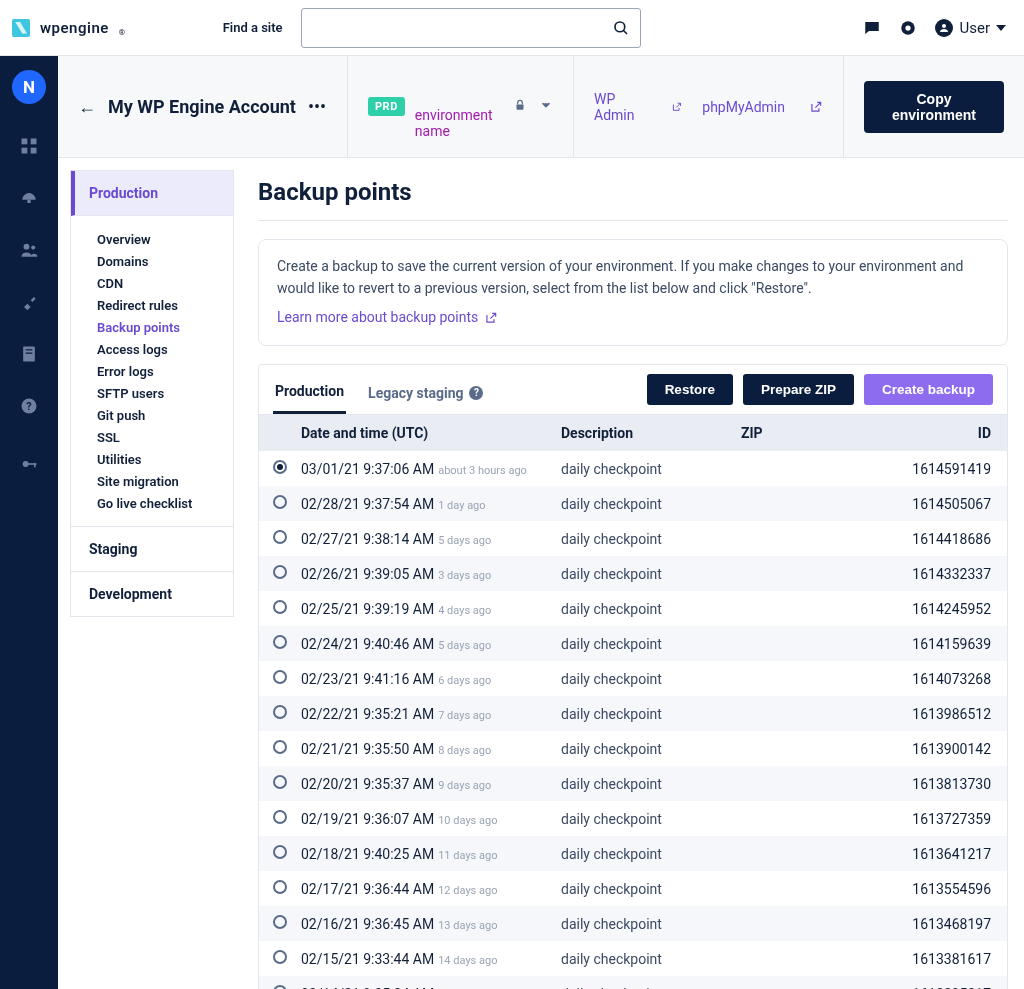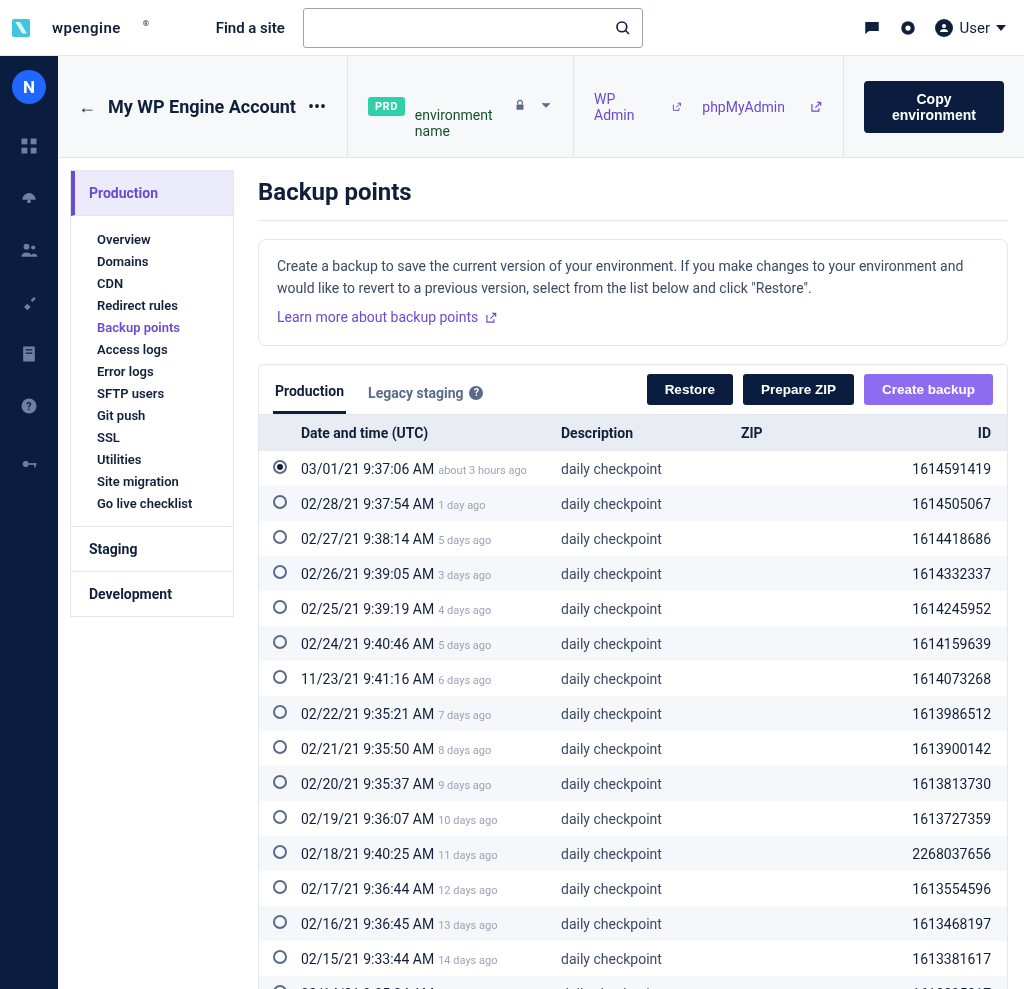--- a/index.html
+++ b/index.html
@@ -16,33 +16,33 @@
   
   .topbar {
     height: 56px;
     display: flex;
     align-items: center;
     padding: 0 18px 0 12px;
     border-bottom: 1px solid #e5e7eb;
     justify-content: space-between;
   }
   .topbar-left { display: flex; align-items: center; gap: 18px; }
-  .logo { display: flex; align-items: flex-start; gap: 22px; font-weight: 600; color: #11203a; font-size: 15px; letter-spacing: 0.5px; }
+  .logo { display: flex; align-items: flex-end; gap: 10px; font-weight: 600; color: #11203a; font-size: 15px; letter-spacing: 0.5px; }
   .logo-mark {
     width: 18px; height: 18px;
     background: #3ec6e0;
     position: relative;
     border-radius: 2px;
   }
   .logo-mark::before {
     content: ""; position: absolute; inset: 3px;
     background: #fff; clip-path: polygon(0 0,40% 0,100% 100%,60% 100%);
     opacity: 0.8;
   }
-  .find-site-label { font-weight: 600; color: #11203a; font-size: 15px; margin-left: 48px;}
+  .find-site-label { font-weight: 600; color: #11203a; font-size: 13px; margin-left: 79px;}
   .search-wrap {
     width: 340px; height: 40px;
     border: 1px solid #9aa4b4; border-radius: 3px;
     display: flex; align-items: center;
   }
   .search-input { flex: 1; border: none; outline: none; padding: 0 10px; font-size: 14px; }
   .topbar-right { display: flex; align-items: center; gap: 18px; }
   .top-icon { width: 18px; height: 18px; color: #11203a; }
   .user-chip { display: flex; align-items: center; gap: 6px; font-size: 15px; color: #11203a; cursor: pointer; }
   .avatar-top { width: 18px; height: 18px; border-radius: 50%; background: #11203a; display:flex;align-items:center;justify-content:center; }
@@ -86,21 +86,21 @@
   .header-cell.title-cell { flex: 0 0 auto; width: 290px; }
   .back-arrow { font-size: 18px; color:#11203a; cursor:pointer; }
   .account-title { font-size: 18px; font-weight: 700; color:#11203a; }
   .ellipsis { font-size: 18px; color:#11203a; cursor:pointer; }
   .env-cell { flex: 0 0 auto; width: 226px; justify-content: space-between;}
   .env-left { display:flex; align-items:center; gap:10px; }
   .prd-badge {
     background:#2dd0a9; color:#fff; font-size:11px; font-weight:700;
     padding:3px 7px; border-radius:3px; letter-spacing:0.5px;
   }
-  .env-name { color:#14532d; font-size:14px;margin-top:33px; }
+  .env-name { color:#a21caf; font-size:14px;margin-top:33px; }
   .env-icons { display:flex; align-items:center; gap:12px; color:#5a6b8a; }
   .env-icons svg { width:14px; height:14px; fill:currentColor;}
   .links-cell { flex: 0 0 auto; width:270px; gap:20px; }
   .admin-link { color:#6a4ad0; font-size:14px; display:flex; align-items:center; gap:24px; cursor:pointer;}
   .admin-link svg { width:14px;height:14px; stroke:#6a4ad0; fill:none; stroke-width:2;}
   .copy-cell { flex:1; border-right:none; justify-content:flex-end; }
   .copy-btn {
     background:#0b1d3e; color:#fff; border:none; border-radius:4px;
     padding:10px 18px; font-size:14px; font-weight:600; cursor:pointer;
   }
@@ -450,21 +450,21 @@
               </div>
               <div class="trow">
                 <div class="col-radio"><span class="radio"></span></div>
                 <div class="col-date"><span class="dt">02/24/21 9:40:46 AM</span><span class="ago">5 days ago</span></div>
                 <div class="col-desc">daily checkpoint</div>
                 <div class="col-zip"></div>
                 <div class="col-id"><span class="idv">1614159639</span></div>
               </div>
               <div class="trow">
                 <div class="col-radio"><span class="radio"></span></div>
-                <div class="col-date"><span class="dt">11/23/21 9:41:16 AM</span><span class="ago">6 days ago</span></div>
+                <div class="col-date"><span class="dt">02/23/21 9:41:16 AM</span><span class="ago">6 days ago</span></div>
                 <div class="col-desc">daily checkpoint</div>
                 <div class="col-zip"></div>
                 <div class="col-id"><span class="idv">1614073268</span></div>
               </div>
               <div class="trow">
                 <div class="col-radio"><span class="radio"></span></div>
                 <div class="col-date"><span class="dt">02/22/21 9:35:21 AM</span><span class="ago">7 days ago</span></div>
                 <div class="col-desc">daily checkpoint</div>
                 <div class="col-zip"></div>
                 <div class="col-id"><span class="idv">1613986512</span></div>
@@ -488,21 +488,21 @@
                 <div class="col-date"><span class="dt">02/19/21 9:36:07 AM</span><span class="ago">10 days ago</span></div>
                 <div class="col-desc">daily checkpoint</div>
                 <div class="col-zip"></div>
                 <div class="col-id"><span class="idv">1613727359</span></div>
               </div>
               <div class="trow">
                 <div class="col-radio"><span class="radio"></span></div>
                 <div class="col-date"><span class="dt">02/18/21 9:40:25 AM</span><span class="ago">11 days ago</span></div>
                 <div class="col-desc">daily checkpoint</div>
                 <div class="col-zip"></div>
-                <div class="col-id"><span class="idv">2268037656</span></div>
+                <div class="col-id"><span class="idv">1613641217</span></div>
               </div>
               <div class="trow">
                 <div class="col-radio"><span class="radio"></span></div>
                 <div class="col-date"><span class="dt">02/17/21 9:36:44 AM</span><span class="ago">12 days ago</span></div>
                 <div class="col-desc">daily checkpoint</div>
                 <div class="col-zip"></div>
                 <div class="col-id"><span class="idv">1613554596</span></div>
               </div>
               <div class="trow">
                 <div class="col-radio"><span class="radio"></span></div>

